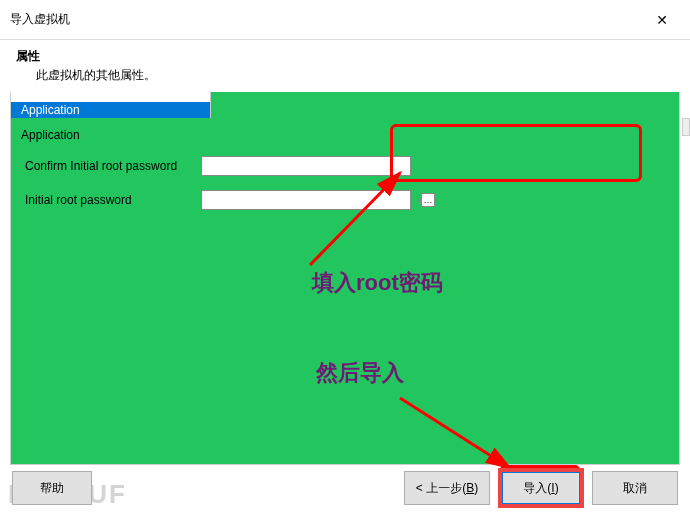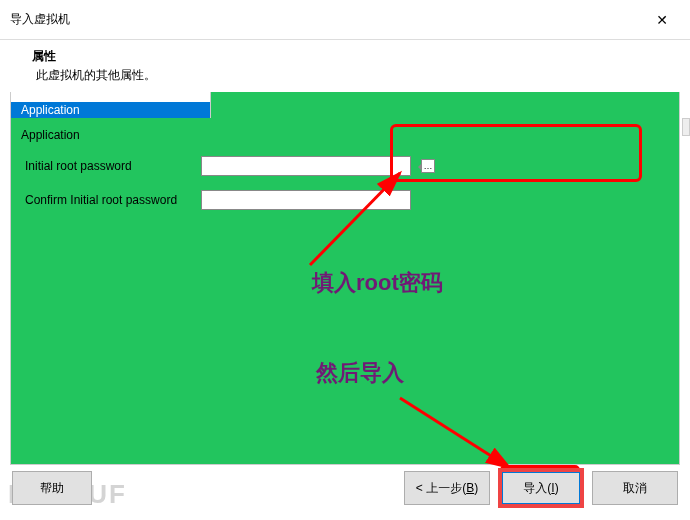--- a/index.html
+++ b/index.html
@@ -25,21 +25,21 @@
   .titlebar .title { font-size: 12px; }
   .titlebar .close {
     width: 40px; height: 28px;
     display: flex; align-items: center; justify-content: center;
     font-size: 14px; font-family: Arial, sans-serif;
     cursor: default;
   }
   .header-section {
     padding: 8px 16px 6px 16px;
   }
-  .header-section .hlabel { font-weight: bold; margin-left: 16px; }
+  .header-section .hlabel { font-weight: bold; }
   .header-section .hdesc { padding-left: 20px; margin-top: 2px; color: #000; }
   .content {
     position: absolute;
     top: 92px; bottom: 55px; left: 10px; right: 10px;
     display: flex;
     border: 1px solid #ccc;
     border-top: none;
     background: #22c55e;
     flex-direction: column;
   }
@@ -194,30 +194,30 @@
   <div class="sidebar">
     <div class="sidebar-item selected">
       <span>Application</span>
     </div>
   </div>
 
   <div class="main">
     <div class="section-title">Application</div>
 
     <div class="form-row">
+      <div class="form-label">Confirm Initial root password</div>
+      <input class="form-input" type="password" value="" style="">
+    </div>
+
+    <div class="form-row">
       <div class="form-label">Initial root password</div>
       <input class="form-input" type="password" value="" style="">
       <span class="hint-icon">
           <span>…</span>
         </span>
-    </div>
-
-    <div class="form-row">
-      <div class="form-label">Confirm Initial root password</div>
-      <input class="form-input" type="password" value="" style="">
     </div>
   </div>
 </div>
 
 <div class="callout-box-1"></div>
 <div class="callout-box-2"></div>
 
 <div class="annotation ann1">填入root密码</div>
 <div class="annotation ann2">然后导入</div>
 

